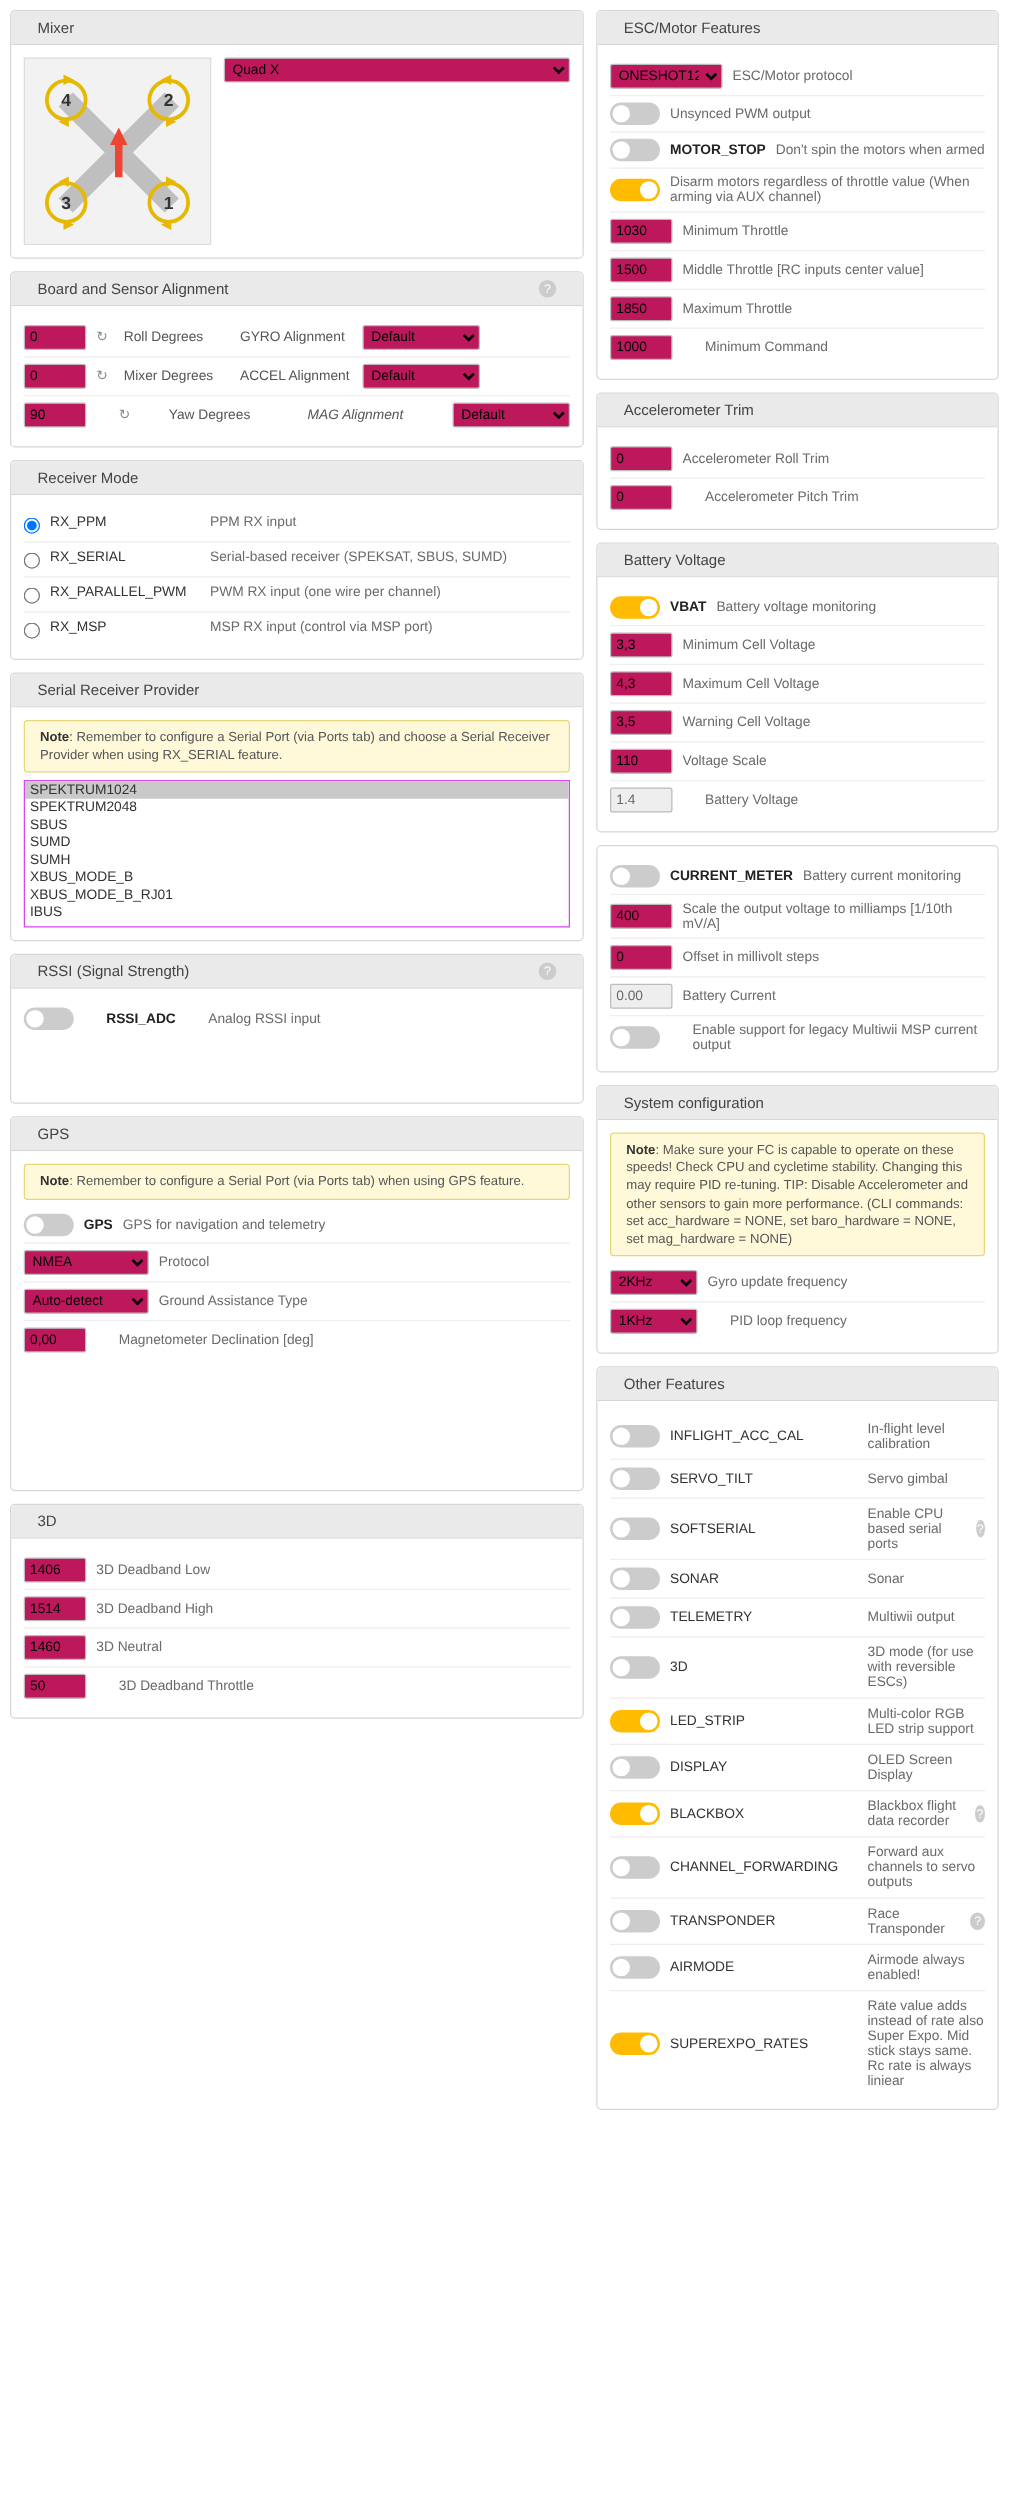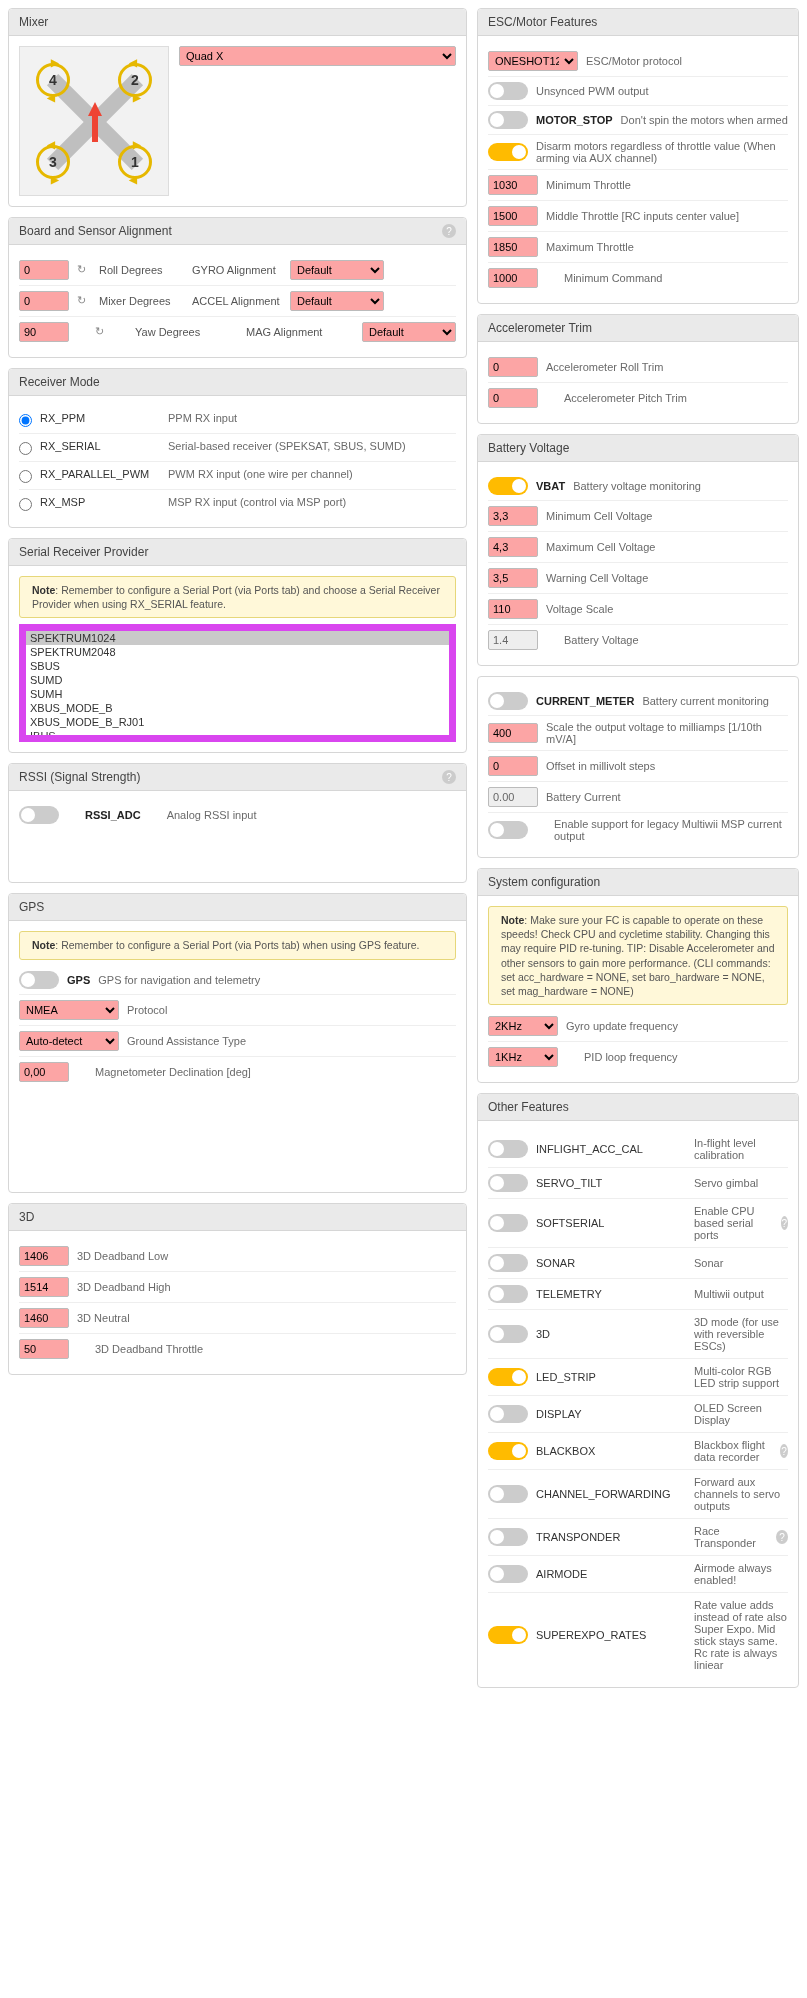--- a/index.html
+++ b/index.html
@@ -14,21 +14,21 @@
   .columns { display: flex; gap: 10px; }
   .col { flex: 1; display: flex; flex-direction: column; gap: 10px; }
   .panel {
     border: 1px solid #d6d6d6;
     border-radius: 4px;
     background: #fff;
   }
   .panel-head {
     background: #eaeaea;
     border-bottom: 1px solid #d6d6d6;
-    padding: 6px 10px;
+    padding: 6px 21px;
     font-size: 12px;
     color: #444;
     border-radius: 4px 4px 0 0;
     display: flex;
     align-items: center;
     justify-content: space-between;
   }
   .help-icon {
     width: 14px; height: 14px; border-radius: 50%;
     background: #ccc; color: #fff; font-size: 10px;
@@ -49,21 +49,21 @@
     background: #ccc; position: relative; flex-shrink: 0;
   }
   .toggle::after {
     content: ""; position: absolute; width: 14px; height: 14px;
     background: #fff; border-radius: 50%; top: 2px; left: 2px;
     transition: left .1s;
   }
   .toggle.on { background: #ffbb00; }
   .toggle.on::after { left: 24px; }
   .num, .sel {
-    border: 1px solid #bbb; border-radius: 2px; background: #fca5a5;
+    border: 1px solid #bbb; border-radius: 2px; background: #be185d;
     font-size: 11px; padding: 2px 4px; height: 20px;
   }
   .num { width: 50px; }
   .num.ro { background: #eee; color:#666; }
   .sel { width: 94px; padding: 1px 2px; }
   .sel.wide { width: 130px; }
   .bold { font-weight: bold; color: #222; }
   .desc { color: #6a6a6a; }
   .label2 { width: 85px; color:#555; }
   .note {
@@ -71,21 +71,21 @@
     border-radius: 3px; padding: 6px 12px; font-size: 10.5px;
     color: #555; line-height: 1.35;
   }
   .note b { color:#333; }
   .radio-row { display:flex; align-items:flex-start; gap:8px; padding:6px 0; border-bottom:1px solid #eee; }
   .radio-row:last-child{border-bottom:none;}
   .radio-label { width:120px; color:#333; }
   .radio-desc { color:#6a6a6a; flex:1; }
   input[type=radio]{ margin-top:2px; }
   .listbox {
-    width: 100%; border:7px solid #d946ef; background:#fff;
+    width: 100%; border:1px solid #d946ef; background:#fff;
     font-size:11px; height: 118px; overflow:auto;
   }
   .listbox div { padding:1px 4px; }
   .listbox div.selected { background: #c9c9c9; }
   
   .mixer-wrap { display:flex; gap:10px; align-items:flex-start;}
   .mixer-img {
     width: 150px; height: 150px; background:#f2f2f2; border:1px solid #ddd;
     position:relative; flex-shrink:0;
   }
@@ -180,21 +180,21 @@
           <input class="num" type="number" value="0" style="">
           <span class="rot-icon">↻</span>
           <span class="label2">Mixer Degrees</span>
           <span style="width:90px;color:#555;">ACCEL Alignment</span>
           <select class="sel"><option>Default</option></select>
         </div>
         <div class="row">
           <input class="num" type="number" value="90" style="">
           <span class="rot-icon">↻</span>
           <span class="label2">Yaw Degrees</span>
-          <span style="width:90px;color:#555;">MAG Alignment</span>
+          <span style="width:90px;color:#555;font-style:italic;">MAG Alignment</span>
           <select class="sel"><option>Default</option></select>
         </div>
       </div>
     </div>
 
     <div class="panel">
       <div class="panel-head">Receiver Mode</div>
       <div class="panel-body" id="receiver-body">
           <div class="radio-row">
             <input type="radio" name="rx" checked="" style="">

